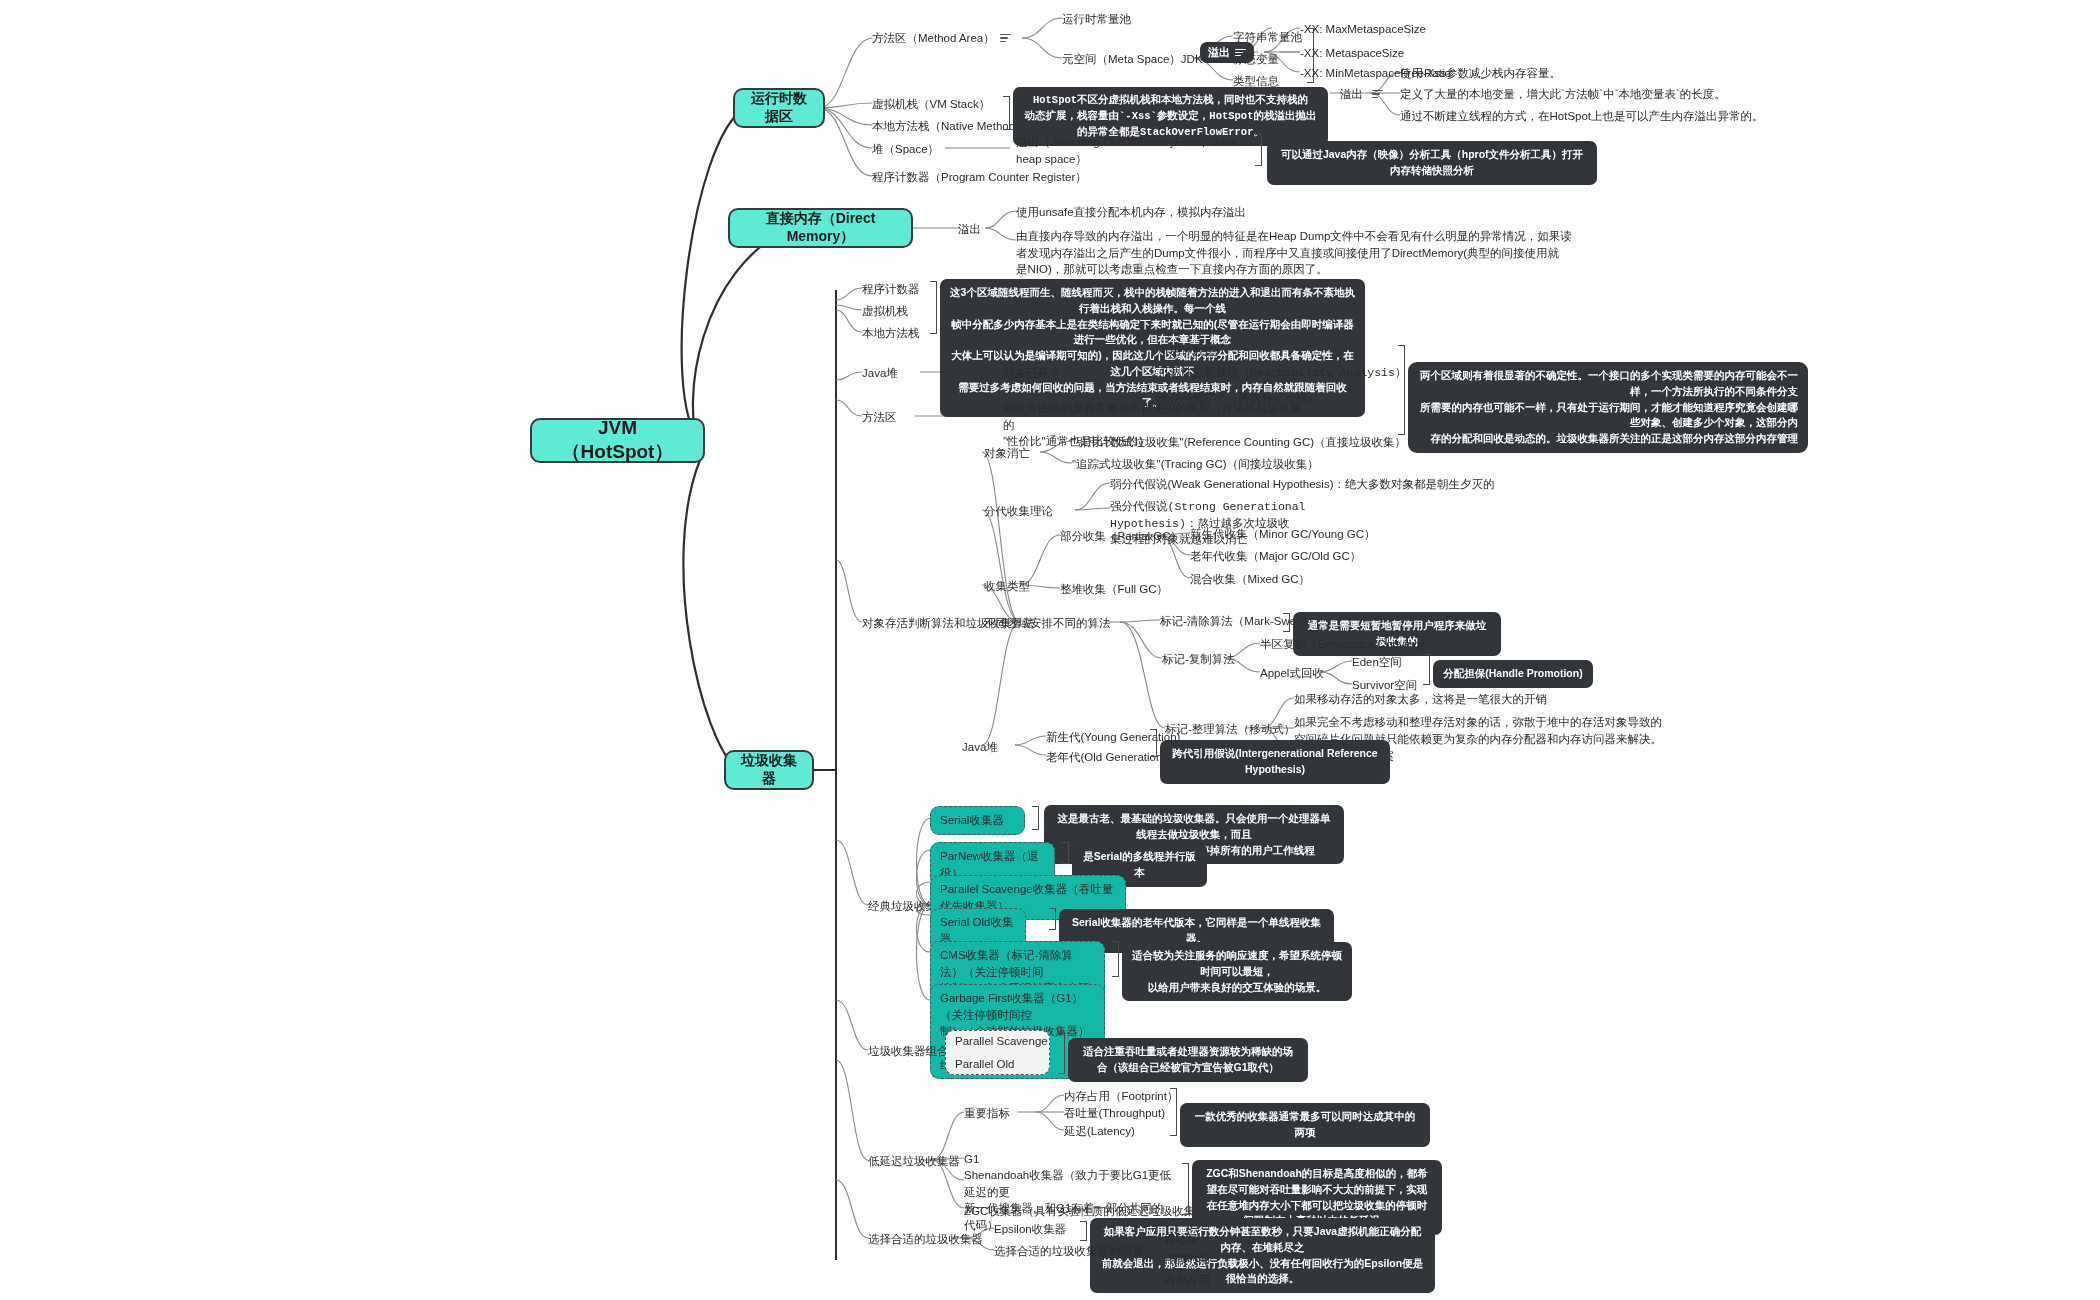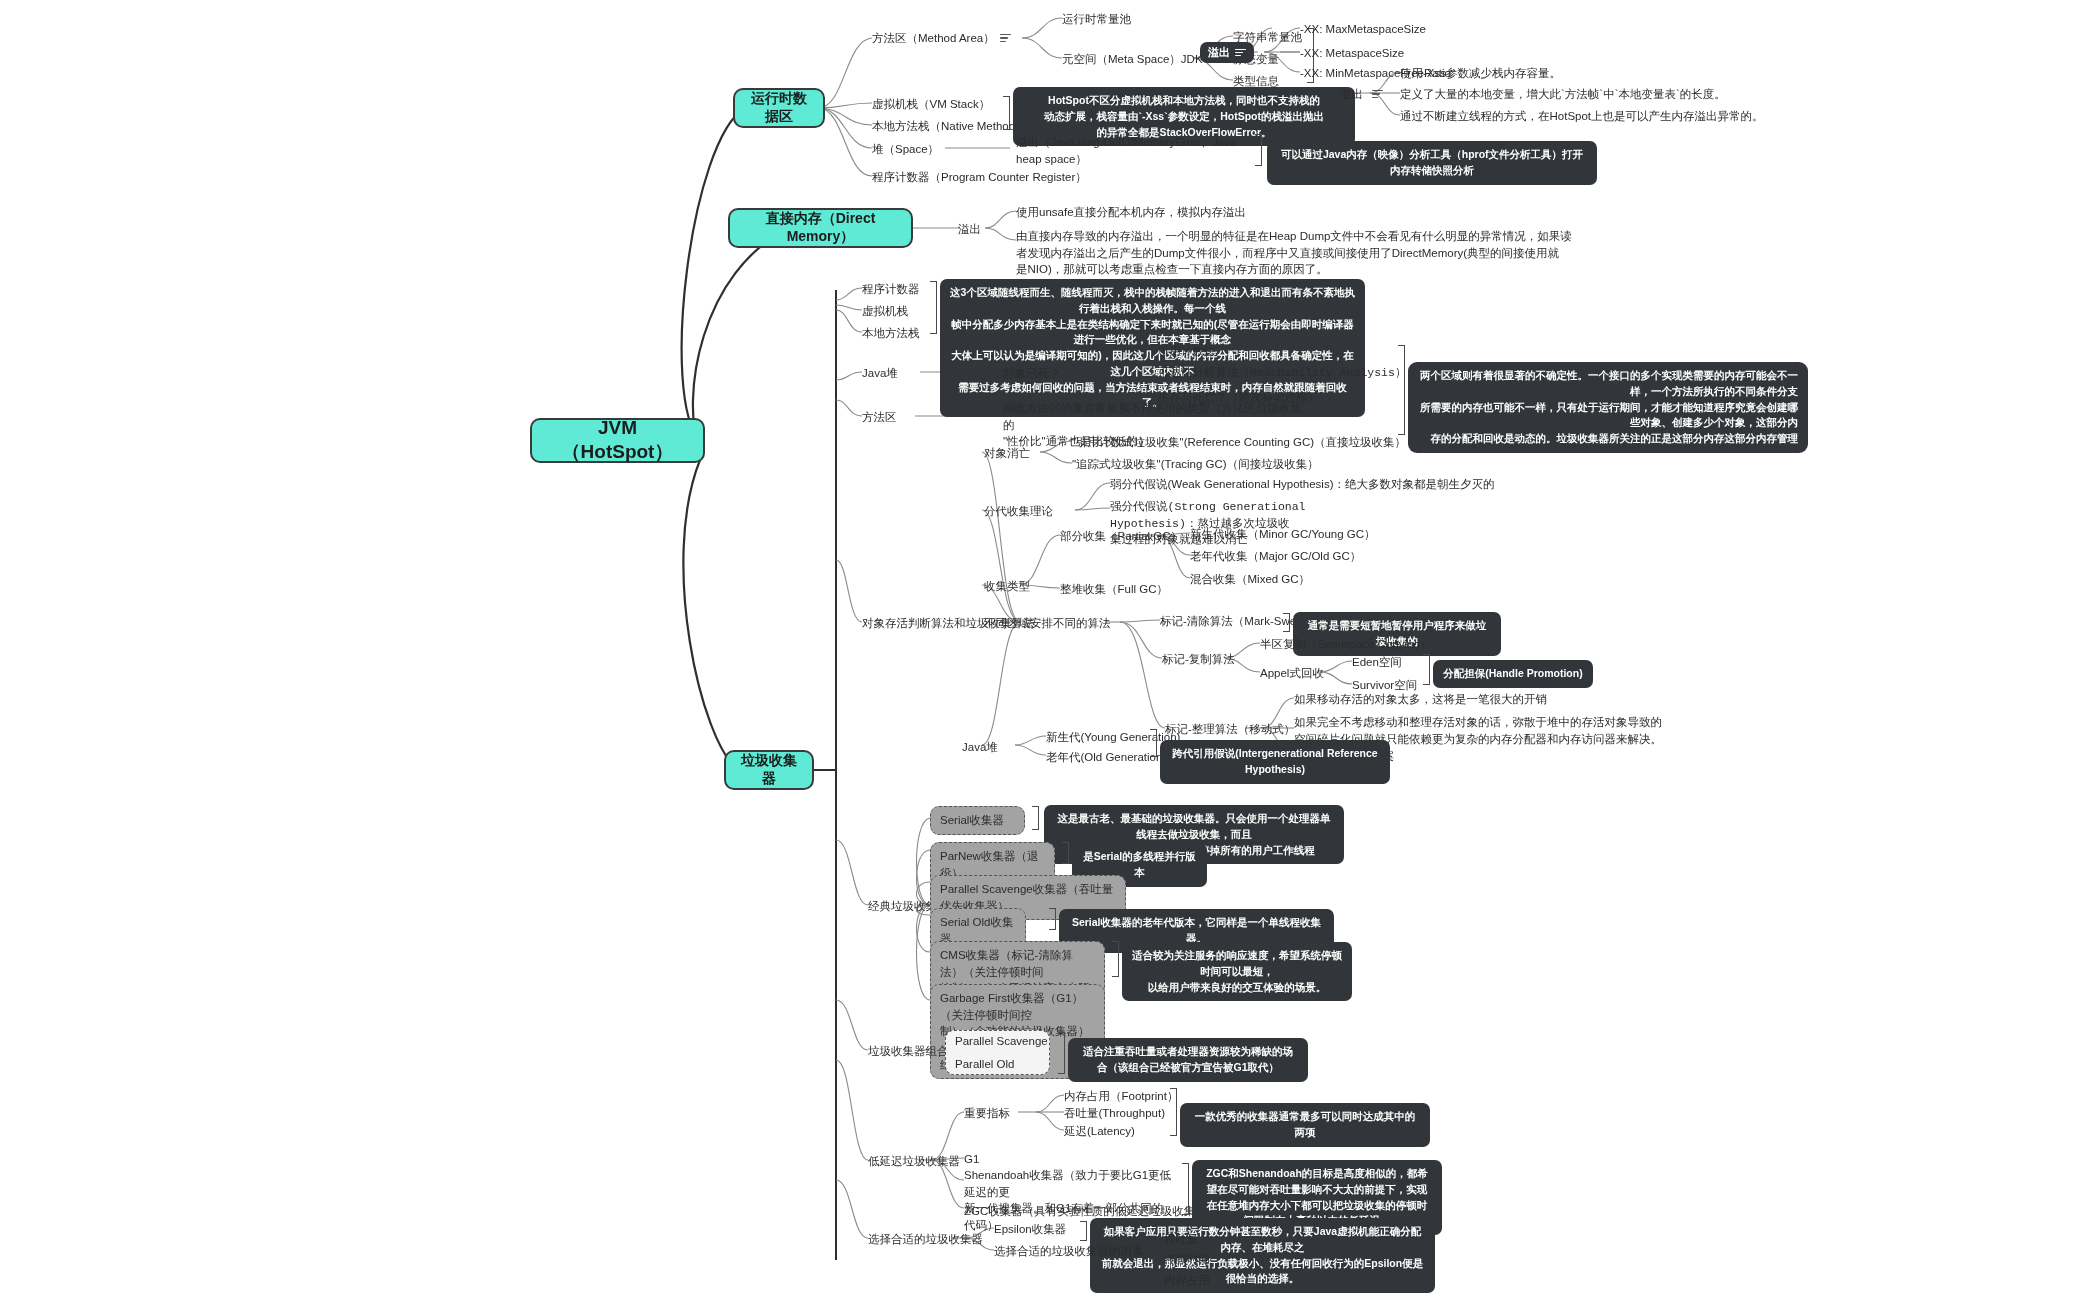--- a/index.html
+++ b/index.html
@@ -59,21 +59,21 @@
     text-align: center;
     white-space: pre-wrap;
   }
   .callout.lft { text-align: right; border-radius: 9px; }
 
   
   .dashed {
     position: absolute;
     border: 1.5px dashed #555;
     border-radius: 9px;
-    background: #a3a3a3;
+    background: #14b8a6;
     color: #2b2b2b;
     font-size: 11.5px;
     line-height: 1.45;
     padding: 5px 9px;
     white-space: pre-wrap;
   }
   .dashed.group {
     background: #f4f4f4;
   }
 
@@ -289,21 +289,21 @@
 
   <div class="node" style="left:1300px; top:21px;">-XX: MaxMetaspaceSize</div>
   <div class="node" style="left:1300px; top:45px;">-XX: MetaspaceSize</div>
   <div class="node" style="left:1300px; top:65px;">-XX: MinMetaspaceFreeRatio</div>
 
   <div class="node" style="left:872px; top:96px;">虚拟机栈（VM Stack）</div>
   <div class="node" style="left:872px; top:118px;">本地方法栈（Native Method Stack）</div>
 
   <div class="bracket" style="left:1003px; top:96px; height:34px;"></div>
 
-  <div class="callout" style="left:1013px; top:87px; width:342px;">HotSpot不区分虚拟机栈和本地方法栈，同时也不支持栈的
+  <div class="callout" style="left:1013px; top:87px; width:315px;font-family:Liberation Mono, monospace;">HotSpot不区分虚拟机栈和本地方法栈，同时也不支持栈的
 动态扩展，栈容量由`-Xss`参数设定，HotSpot的栈溢出抛出
 的异常全都是StackOverFlowError。</div>
 
   <div class="node" style="left:1340px; top:86px;">溢出</div>
   <span class="ham-inline hamburger" style="left:1372px; top:90px;">
     <i></i>
       <i></i>
       <i></i>
   </span>
 

